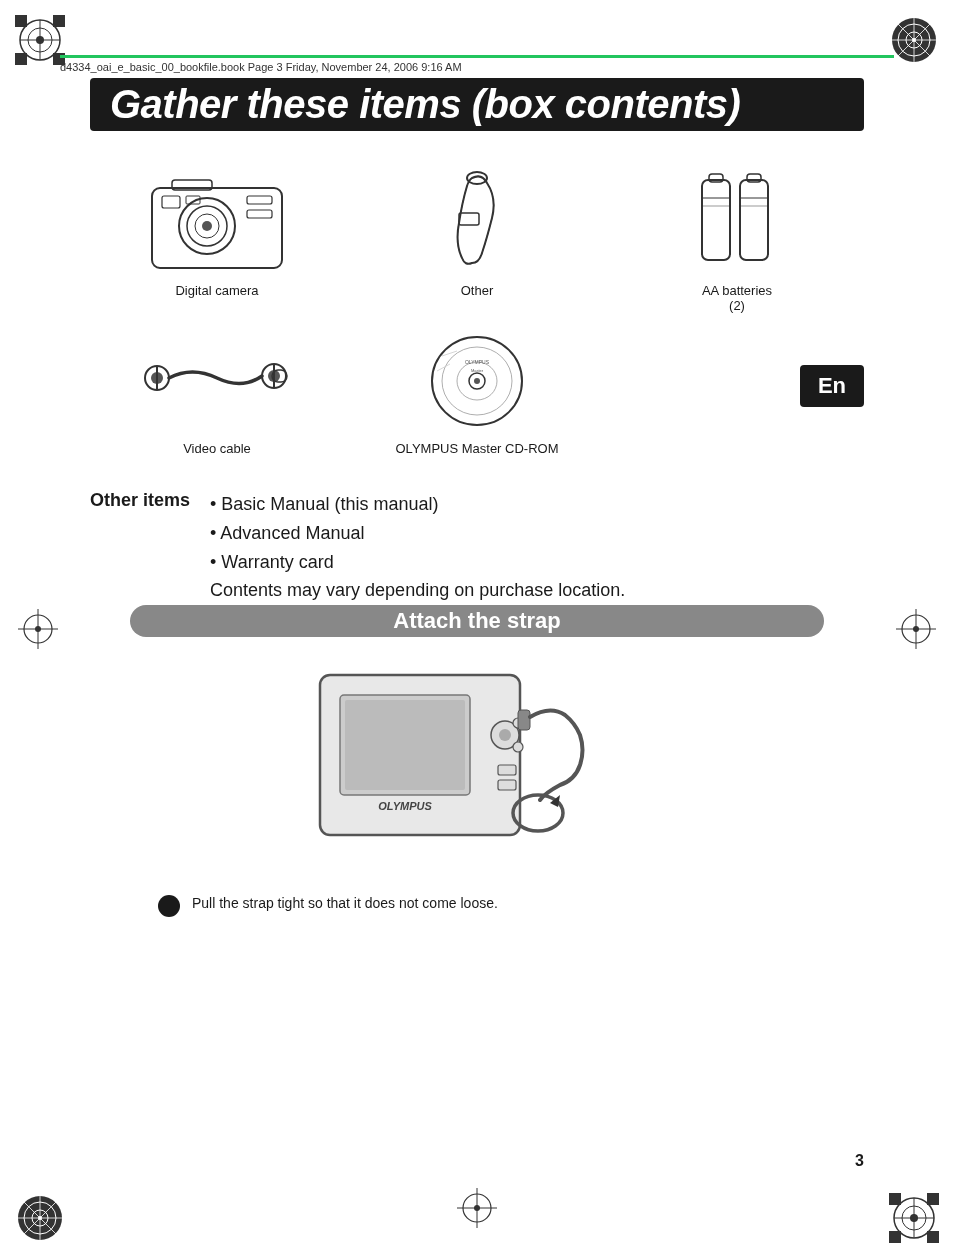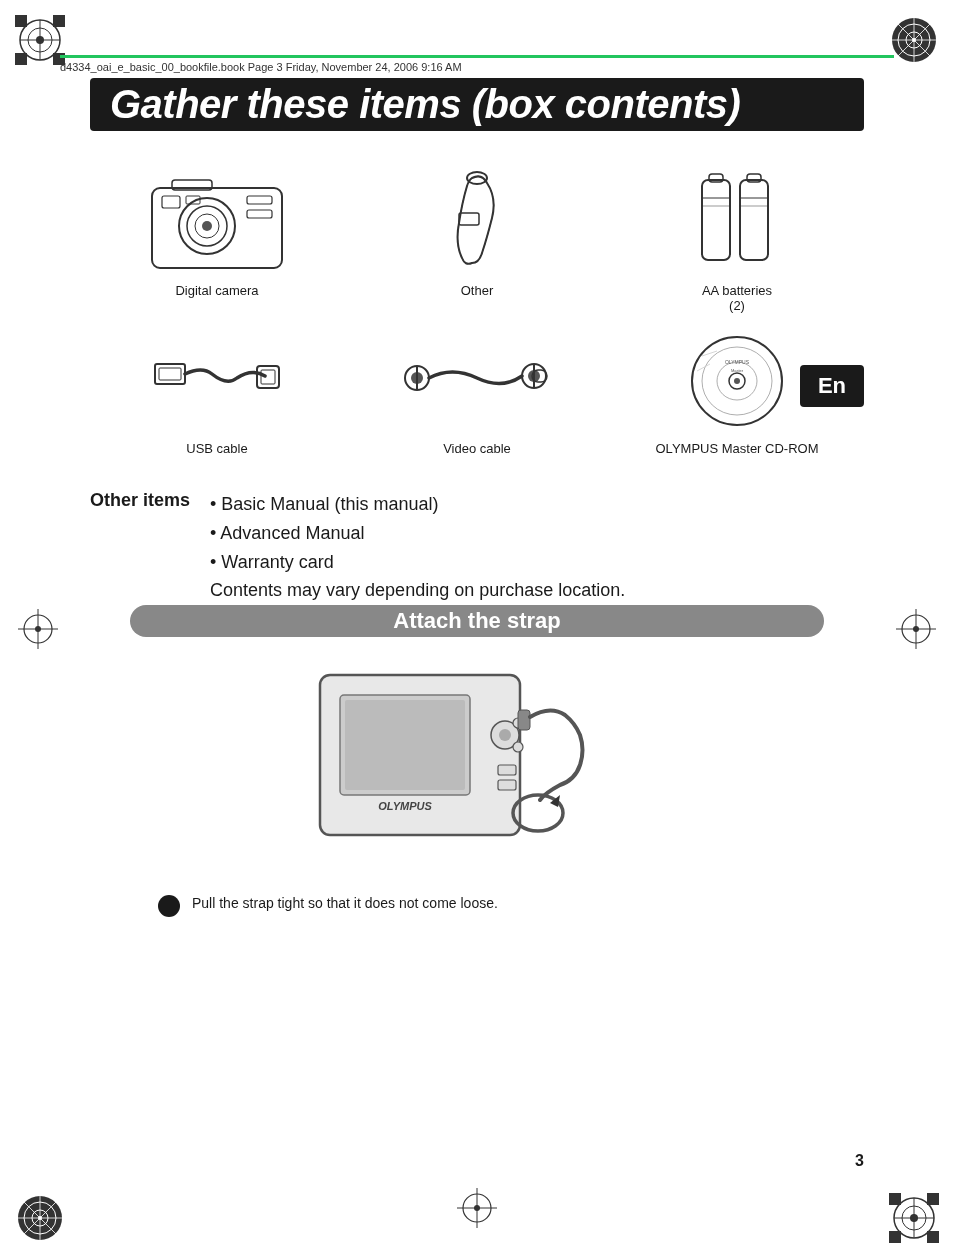--- a/index.html
+++ b/index.html
@@ -323,35 +323,20 @@
 
         <line x1="15" y1="30" x2="43" y2="30" stroke="#333" stroke-width="1"></line>
         <line x1="15" y1="38" x2="43" y2="38" stroke="#333" stroke-width="0.5"></line>
         <line x1="53" y1="30" x2="81" y2="30" stroke="#333" stroke-width="1"></line>
         <line x1="53" y1="38" x2="81" y2="38" stroke="#333" stroke-width="0.5"></line>
       </svg>
     </div>
     <div class="item-label">AA batteries<br>(2)</div>
   </div>
 
-  <div class="item-cell">
-    <div class="item-image">
-      <svg width="140" height="105" viewBox="0 0 140 105" xmlns="http://www.w3.org/2000/svg">
-
-        <rect x="8" y="38" width="30" height="20" rx="2" fill="none" stroke="#333" stroke-width="2"></rect>
-        <rect x="12" y="42" width="22" height="12" rx="1" fill="none" stroke="#333" stroke-width="1"></rect>
-
-        <path d="M38 48 Q55 40 65 48 Q80 60 90 52 Q105 42 118 50" fill="none" stroke="#333" stroke-width="3.5" stroke-linecap="round"></path>
-
-        <rect x="110" y="40" width="22" height="22" rx="3" fill="none" stroke="#333" stroke-width="2"></rect>
-        <rect x="114" y="44" width="14" height="14" rx="1" fill="none" stroke="#333" stroke-width="1"></rect>
-      </svg>
-    </div>
-    <div class="item-label">USB cable</div>
-  </div>
 
   <div class="item-cell">
     <div class="item-image">
       <svg width="150" height="105" viewBox="0 0 150 105" xmlns="http://www.w3.org/2000/svg">
 
         <circle cx="15" cy="52" r="12" fill="none" stroke="#333" stroke-width="2"></circle>
         <circle cx="15" cy="52" r="6" fill="#555"></circle>
         <line x1="15" y1="40" x2="15" y2="64" stroke="#333" stroke-width="2"></line>
 
         <path d="M27 52 Q50 40 75 52 Q100 64 120 50" fill="none" stroke="#333" stroke-width="3.5" stroke-linecap="round"></path>

